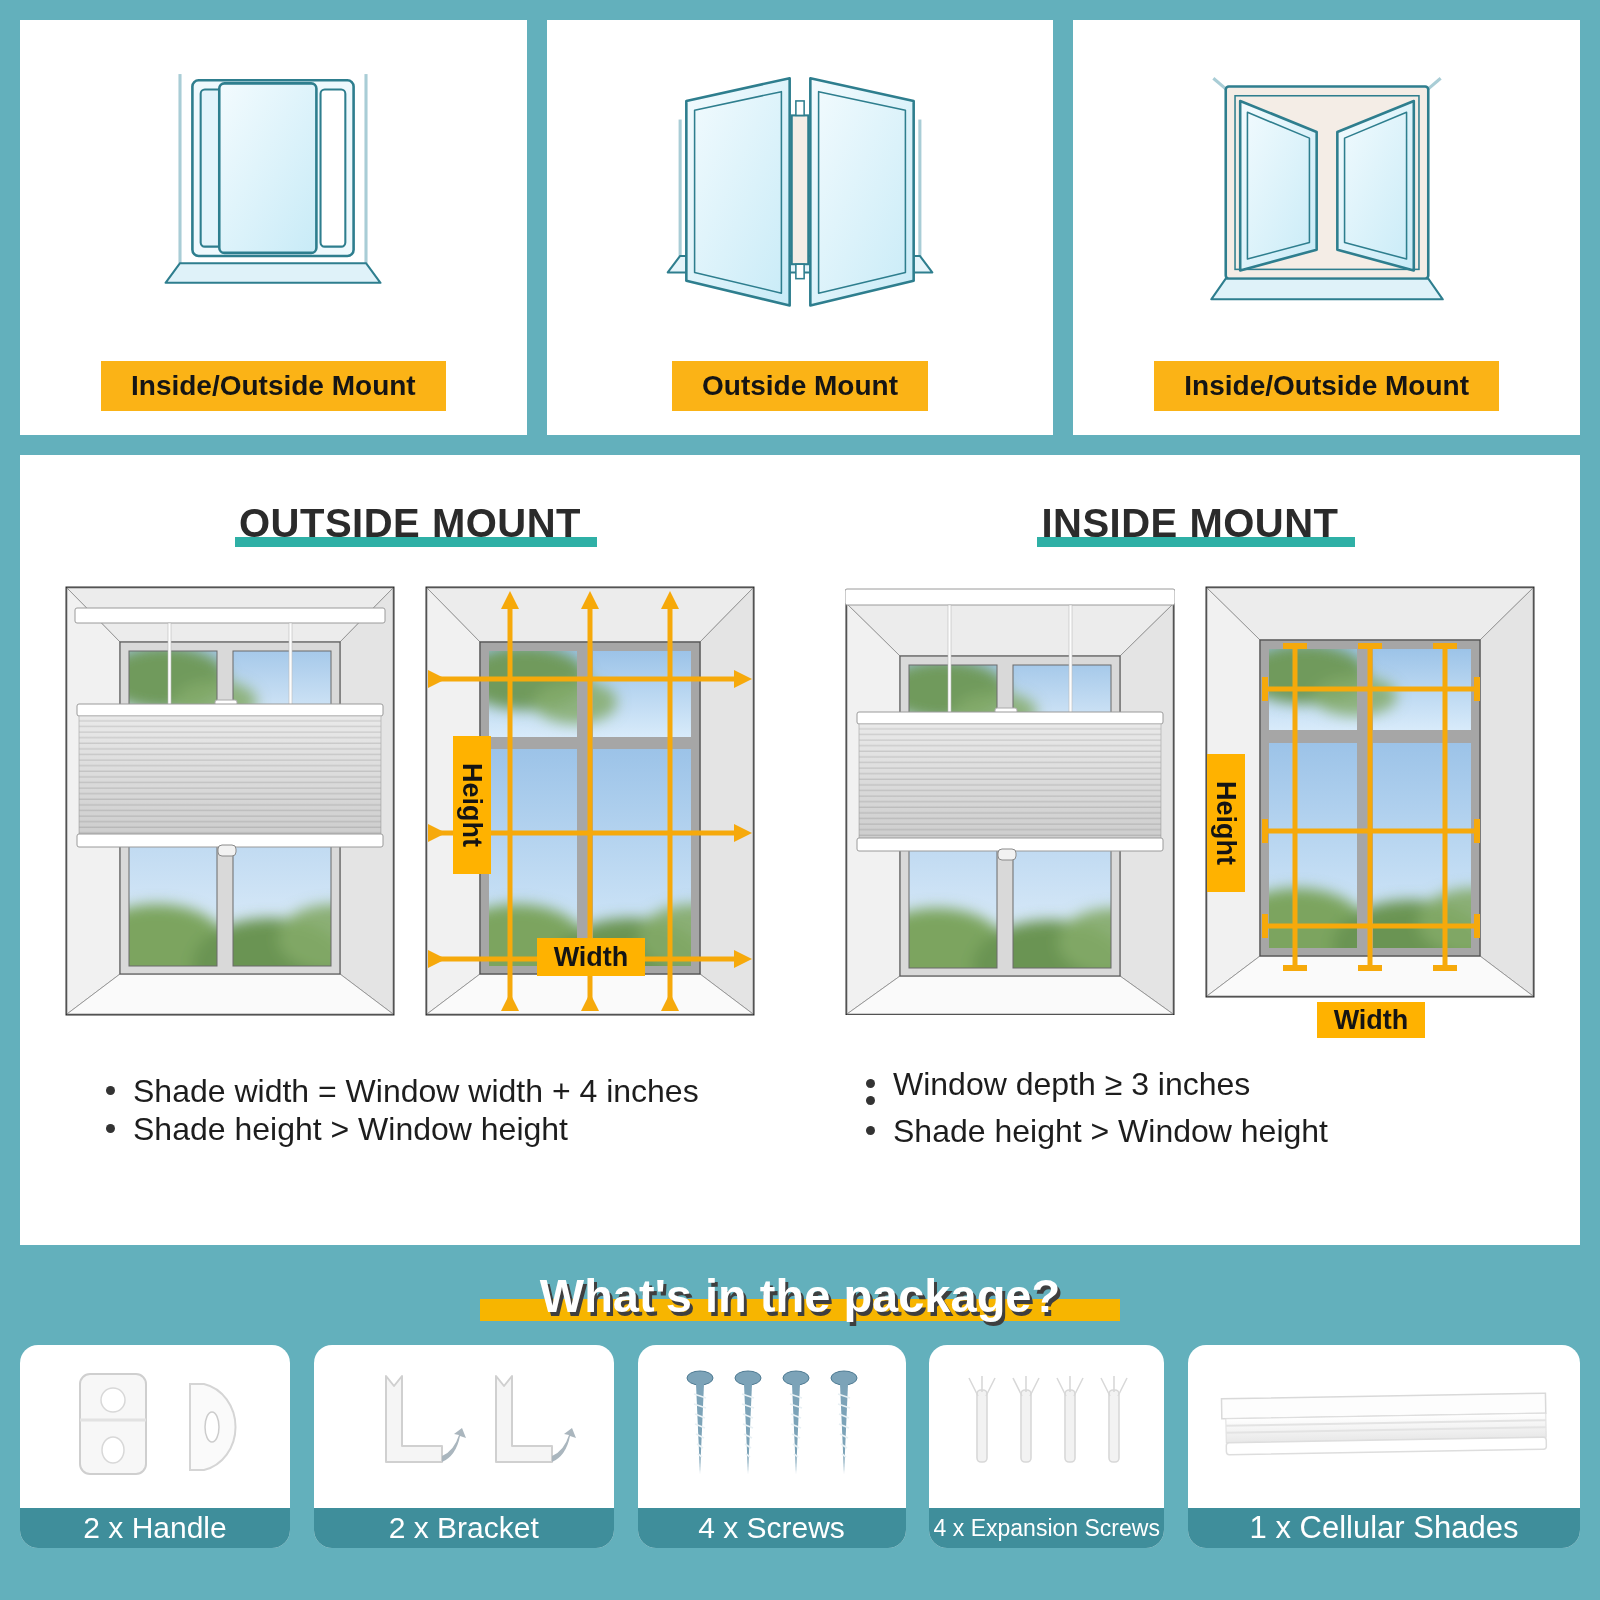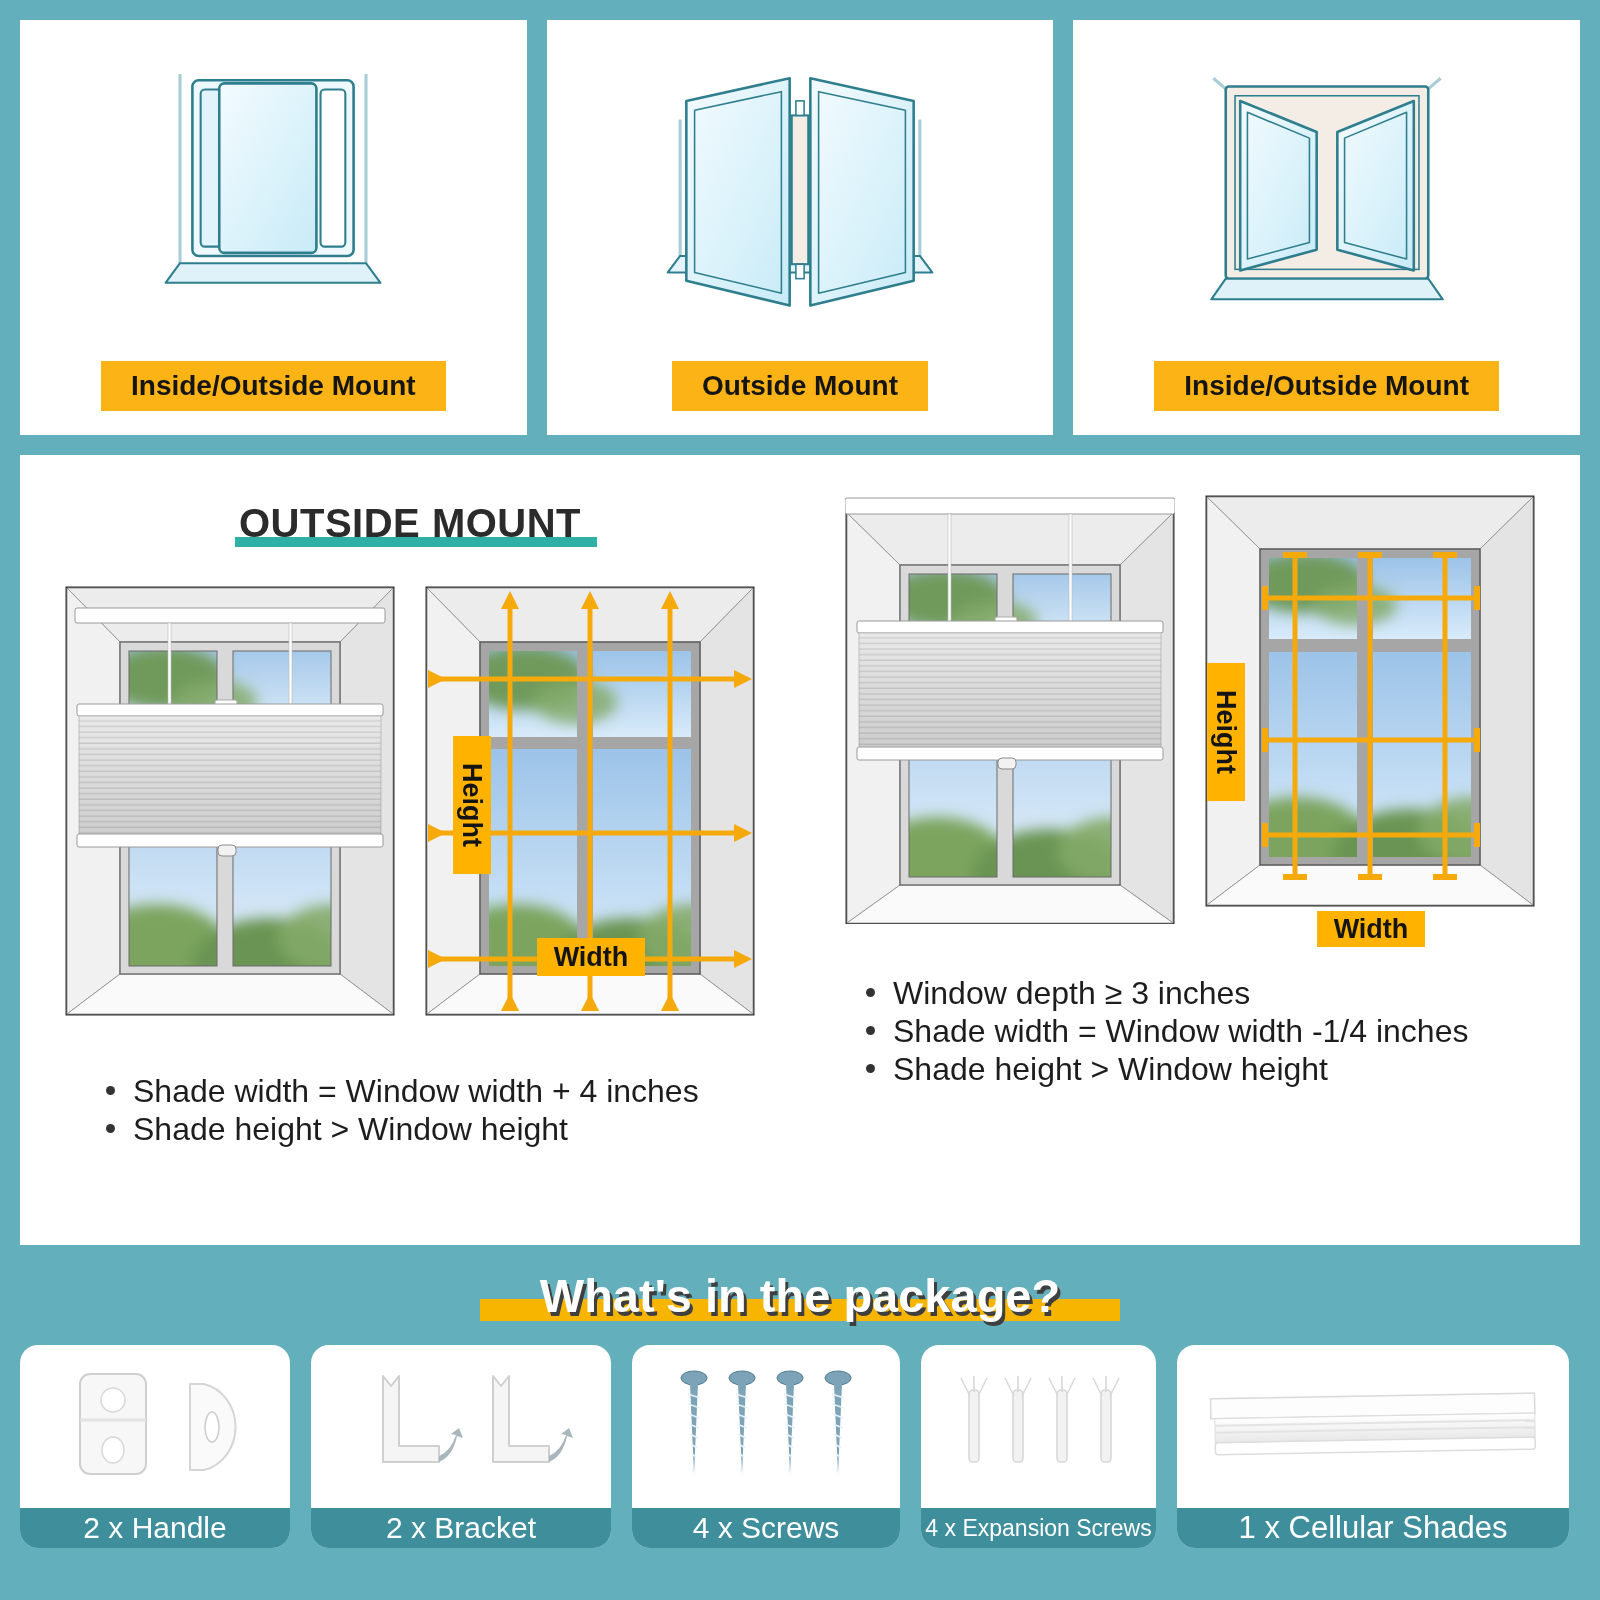--- a/index.html
+++ b/index.html
@@ -32,21 +32,21 @@
   .mcol.left .bullets{margin:56px 0 0 86px;}
   .mcol.right .bullets{margin:24px 0 0 66px;}
   .bullets li{display:flex;align-items:baseline;font-size:32px;color:var(--ink);line-height:38px;}
   .bullets .dot{width:9px;height:9px;border-radius:50%;background:#333;margin-right:18px;flex:0 0 auto;transform:translateY(-7px);}
 
   
   .bottom{height:355px;position:relative;}
   .pkg-title{margin-top:23px;text-align:center;font-size:47px;font-weight:800;color:#fff;position:relative;}
   .pkg-title .txt{position:relative;z-index:1;text-shadow:3px 4px 0 #3f3f3f;}
   .pkg-title .bar{position:absolute;z-index:0;left:50%;transform:translateX(-50%);bottom:2px;width:640px;height:22px;background:#f7b500;}
-  .cards{display:flex;gap:21px;margin:22px 0 0 20px;width:1560px;}
+  .cards{display:flex;gap:21px;margin:22px 0 0 20px;width:1560px;justify-content:space-between;}
   .card{background:#fff;border-radius:18px;height:203px;overflow:hidden;display:flex;flex-direction:column;}
   .card .img{flex:1;display:flex;align-items:center;justify-content:center;}
   .card-footer{height:40px;background:var(--teal-dark);color:#fff;display:flex;align-items:center;justify-content:center;font-size:30px;font-weight:400;}
   .card.c1{width:270px;} .card.c2{width:300px;} .card.c3{width:268px;} .card.c4{width:235px;} .card.c5{width:392px;}
   .card.c4 .card-footer{font-size:23px;}
   .card.c5 .card-footer{font-size:31px;}
 
   svg{display:block;}
 </style>
 </head>
@@ -247,20 +247,21 @@
             <span>Shade width = Window width + 4 inches</span>
           </li>
         <li>
             <span class="dot"></span>
             <span>Shade height &gt; Window height</span>
           </li>
       </ul>
     </div>
 
     <div class="mcol right">
+      <h2 class="mount-title"><span>INSIDE MOUNT</span></h2>
 
       <div class="windows">
 
         <svg width="330" height="430" viewBox="0 0 330 430">
           <defs>
             <linearGradient id="skySB" x1="0" y1="0" x2="0" y2="1">
               <stop offset="0" stop-color="#a6c9ea"></stop>
                 <stop offset="1" stop-color="#e2f0fb"></stop>
             </linearGradient>
             <filter id="blSB" x="-40%" y="-40%" width="180%" height="180%">
@@ -365,21 +366,20 @@
         </svg>
       </div>
 
       <ul class="bullets">
         <li>
             <span class="dot"></span>
             <span>Window depth ≥ 3 inches</span>
           </li>
         <li>
             <span class="dot"></span>
-            <span>Shade width = Window width -1/4 inches</span>
           </li>
         <li>
             <span class="dot"></span>
             <span>Shade height &gt; Window height</span>
           </li>
       </ul>
     </div>
   </div>
 
   <div class="bottom">

